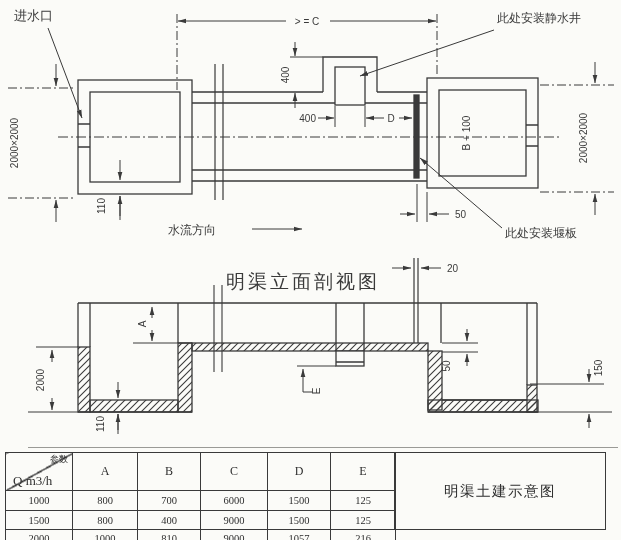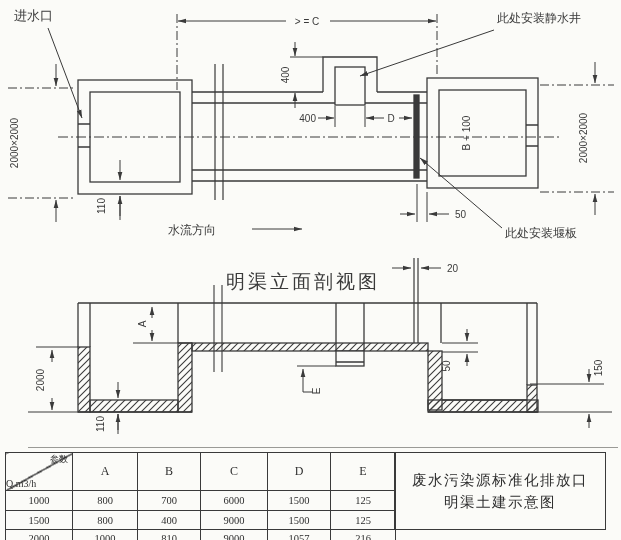--- a/index.html
+++ b/index.html
@@ -25,21 +25,21 @@
     padding:0;font-weight:normal;
   }
   #param-table th{font-size:12px;}
   tr.hdr{height:38px;} tr.r1{height:20px;} tr.r2{height:19px;} tr.r3{height:18px;}
   td.diag{
     position:relative;
     background:linear-gradient(to bottom right,
       transparent 48.8%, #3a3a3a 48.8%, #3a3a3a 51.2%, transparent 51.2%);
   }
   td.diag .tr{position:absolute;top:0px;right:4px;font-size:9px;}
-  td.diag .bl{position:absolute;bottom:1px;left:0;font-size:10px;}
+  td.diag .bl{position:absolute;bottom:1px;left:7px;font-size:13px;}
   #title-block{
     position:absolute;left:394px;top:452px;width:210px;height:76px;
     border:1.5px solid #3a3a3a;display:flex;flex-direction:column;
     align-items:center;justify-content:center;gap:3px;
     font-family:"Liberation Serif",serif;font-size:14.5px;color:#2e2e2e;
     letter-spacing:1.5px;text-align:center;
   }
   #top-rule{position:absolute;left:28px;top:447px;width:590px;height:1px;background:#9a9a96;}
 </style>
 </head>
@@ -274,18 +274,17 @@
     <td>810</td>
     <td>9000</td>
     <td>1057</td>
     <td>216</td>
   </tr>
 </tbody>
   </table>
 
 
 <div id="title-block">
-  <div>废水污染源标准化排放口</div>
   <div>明渠土建示意图</div>
 </div>
 
 
 
 
 </body></html>

